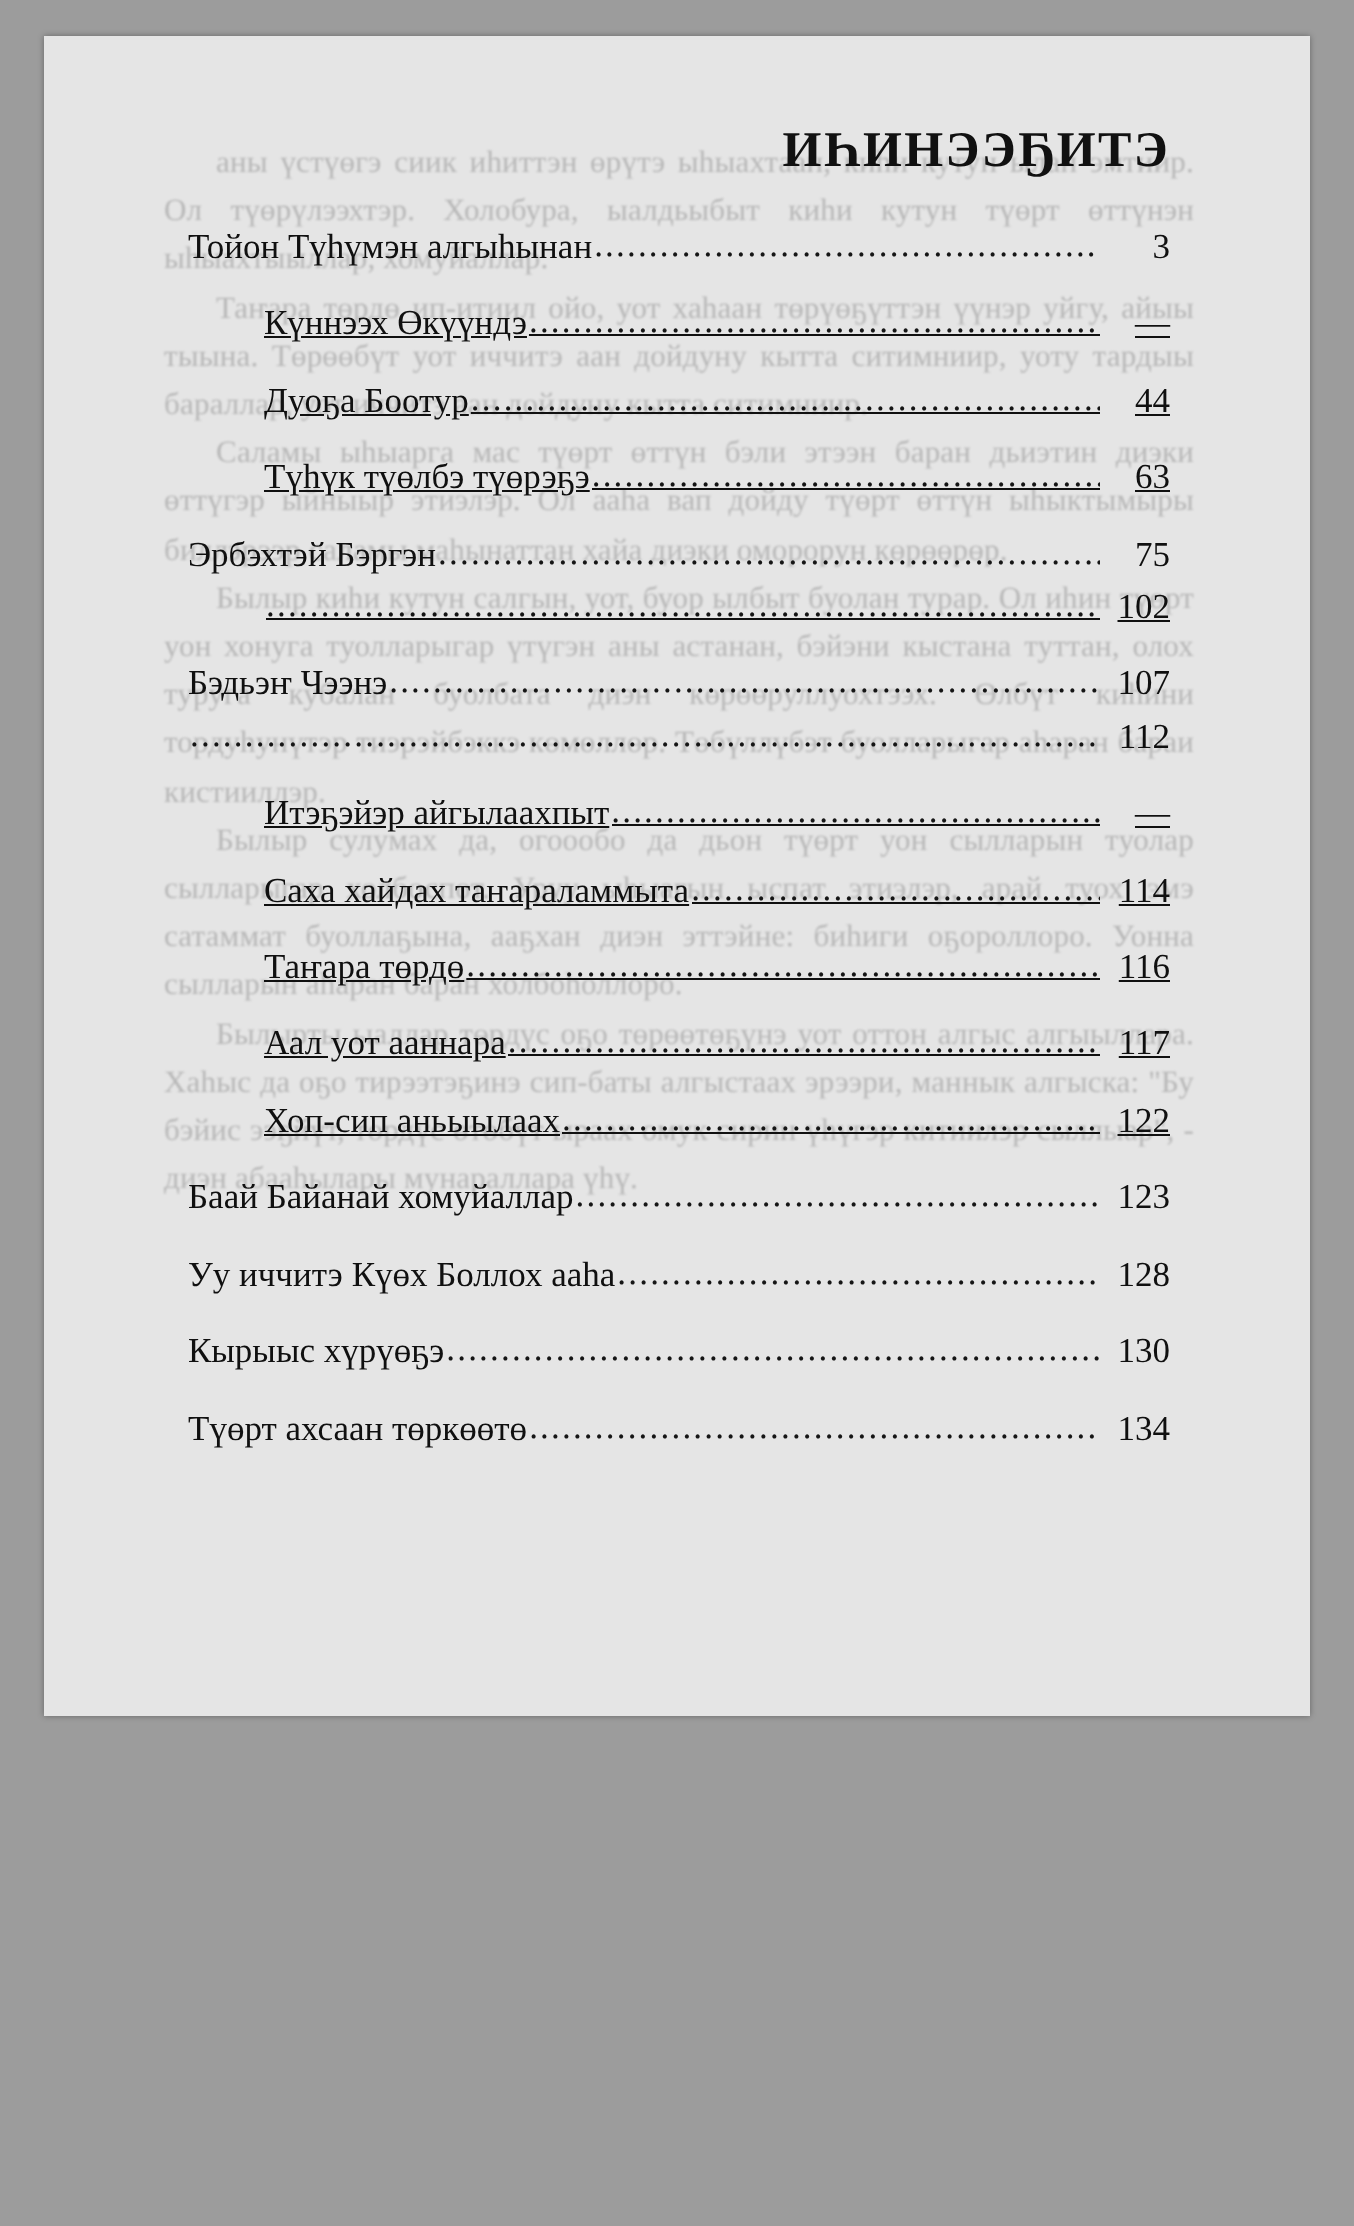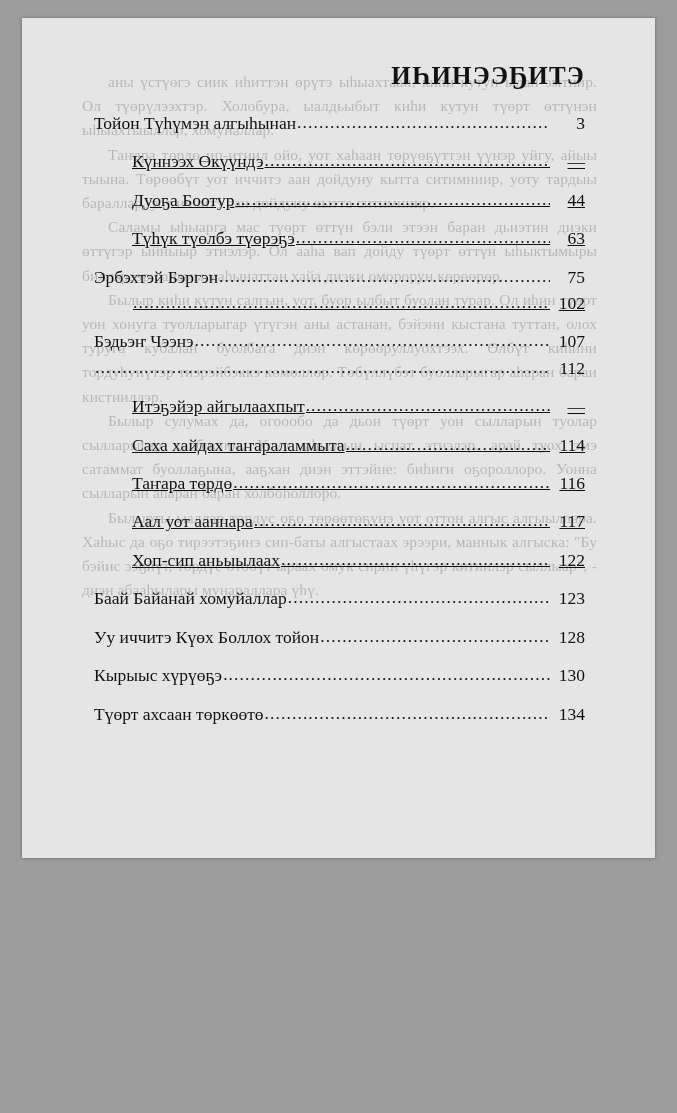--- a/index.html
+++ b/index.html
@@ -191,21 +191,21 @@
         <span class="entry-label">Хоп-сип аньыылаах</span>
         <span class="entry-dots">.................................................................................................</span>
         <span class="entry-page">122</span>
       </li>
       <li class="toc-entry">
         <span class="entry-label">Баай Байанай хомуйаллар</span>
         <span class="entry-dots">.................................................................................................</span>
         <span class="entry-page">123</span>
       </li>
       <li class="toc-entry">
-        <span class="entry-label">Уу иччитэ Күөх Боллох тойон</span>
+        <span class="entry-label">Уу иччитэ Күөх Боллох ааһа</span>
         <span class="entry-dots">.................................................................................................</span>
         <span class="entry-page">128</span>
       </li>
       <li class="toc-entry">
         <span class="entry-label">Кырыыс хүрүөҕэ</span>
         <span class="entry-dots">.................................................................................................</span>
         <span class="entry-page">130</span>
       </li>
       <li class="toc-entry">
         <span class="entry-label">Түөрт ахсаан төркөөтө</span>

